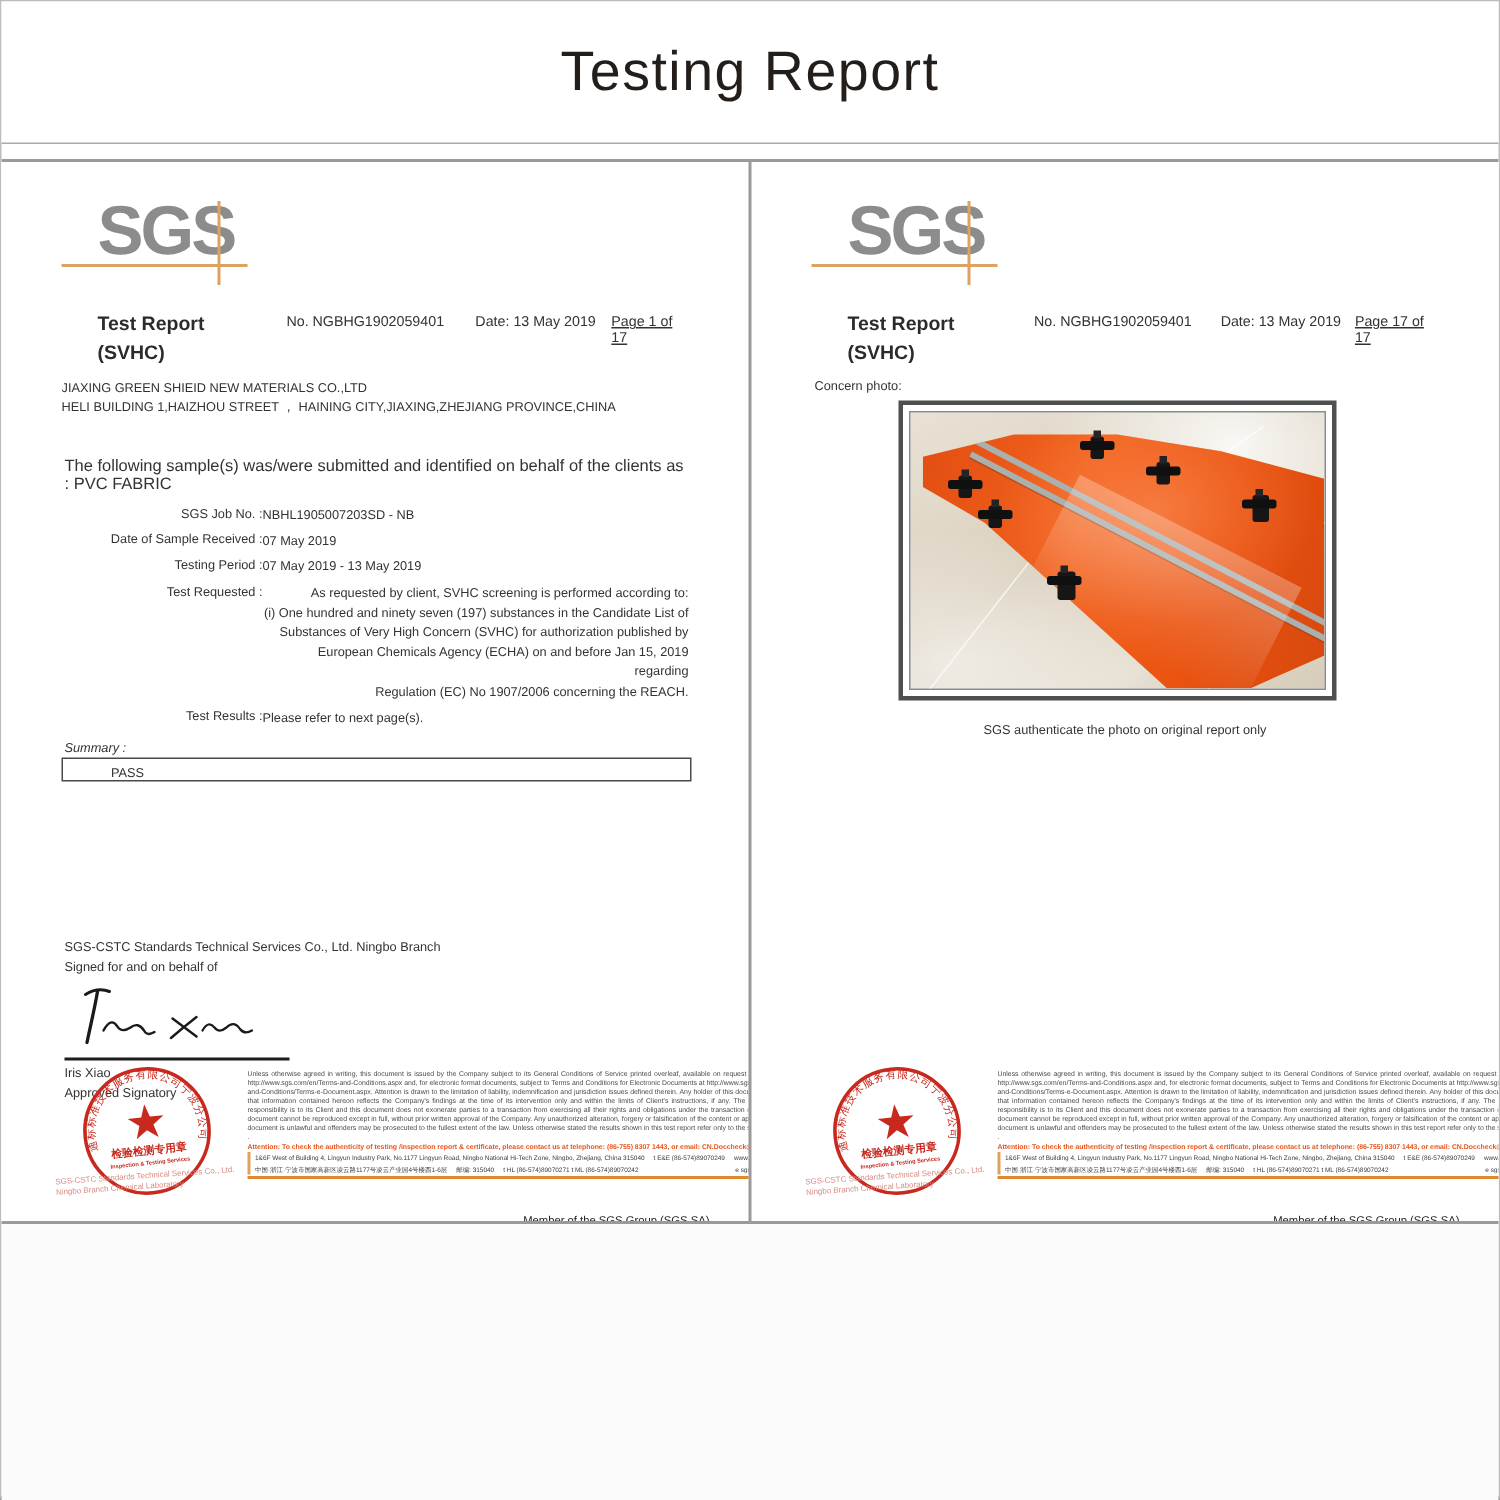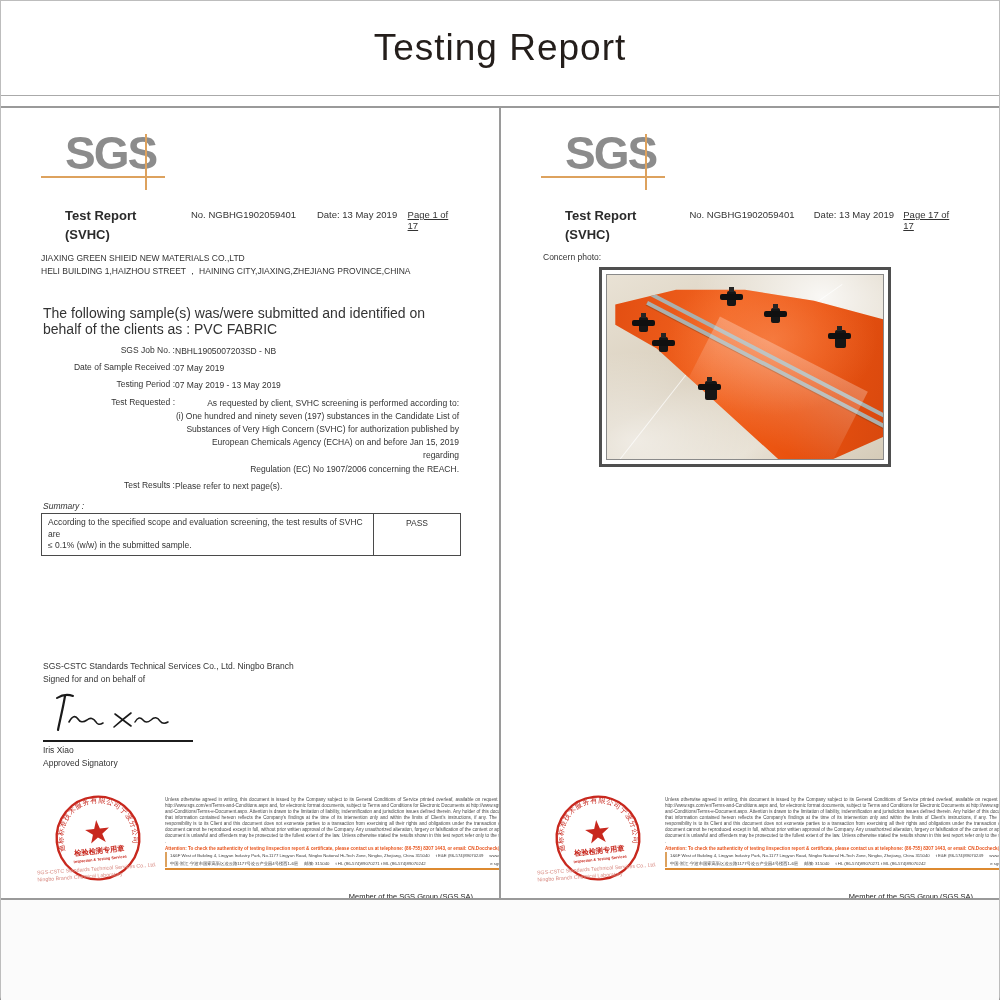--- a/index.html
+++ b/index.html
@@ -5,40 +5,40 @@
   * { margin:0; padding:0; box-sizing:border-box; }
   body { width:1000px; height:1000px; background:#e9e9e9; font-family:"Liberation Sans","DejaVu Sans",sans-serif; color:#333; }
   .canvas { width:1000px; height:1000px; background:#fff; border:1px solid #bdbdbd; border-bottom:3px solid #8f8f8f; position:relative; }
 
   
   .banner { height:95px; border-bottom:1px solid #aaa; display:flex; align-items:center; justify-content:center; background:#fff; }
   .banner h1 { font-size:37px; font-weight:500; color:#241e1b; letter-spacing:1px; }
 
   
   .pages { display:flex; margin-top:10px; border-top:2px solid #9a9a9a; border-bottom:2px solid #9a9a9a; background:#fff; }
-  .page { flex:1; height:790px; background:#fff; position:relative; overflow:hidden; }
+  .page { flex:1; height:706px; background:#fff; position:relative; overflow:hidden; }
   .page-left { border-right:1px solid #9a9a9a; }
   .page-right { border-left:1px solid #9a9a9a; }
 
   
   .sgs-logo { position:relative; margin:24px 0 0 52px; width:110px; height:60px; }
   .sgs-text { font-size:46px; font-weight:bold; color:#8c8c8c; letter-spacing:-2px; position:absolute; left:12px; top:-6px; }
   .sgs-hline { position:absolute; left:-12px; top:44px; width:124px; height:2px; background:#dda25e; }
   .sgs-vline { position:absolute; left:92px; top:2px; width:2px; height:56px; background:#dda25e; }
 
   
   .report-header { display:flex; align-items:flex-start; margin:14px 40px 0 64px; }
   .rh-title { width:132px; font-size:13px; font-weight:bold; color:#2b2b2b; line-height:19px; }
   .rh-no { width:132px; font-size:9.5px; padding-top:3px; }
   .rh-date { width:95px; font-size:9.5px; padding-top:3px; }
   .rh-page { font-size:9.5px; padding-top:3px;text-decoration:underline; }
 
   .small { font-size:8.5px; line-height:13px; }
   .company-block { margin:8px 40px 0 40px; }
-  .intro-line { margin:27px 40px 0 42px; font-size:14px; }
+  .intro-line { margin:27px 40px 0 42px; font-size:11px; }
 
   .fields { margin:8px 40px 0 42px;text-align:right; }
   .field-row { display:flex; margin-bottom:4px; }
   .f-label { width:132px; font-size:8.5px; flex:none; }
   .f-value { font-size:8.5px; line-height:13.2px; white-space:pre-line; }
 
   .summary-label { margin:8px 40px 2px 42px; font-size:8.5px;font-style:italic; }
   .summary-table { margin:2px 40px 0 40px; width:420px; border:1px solid #4a4a4a; display:flex; }
   .st-text { flex:1; padding:3px 6px; font-size:8.5px; line-height:11.5px; white-space:pre-line; border-right:1px solid #4a4a4a; }
   .st-verdict { width:86px; display:flex; align-items:flex-start; justify-content:center; padding-top:4px; font-size:8.5px; }
@@ -160,22 +160,20 @@
 Regulation (EC) No 1907/2006 concerning the REACH.</div>
         </div>
         <div class="field-row">
           <div class="f-label">Test Results :</div>
           <div class="f-value">Please refer to next page(s).</div>
         </div>
       </div>
 
       <div class="summary-label">Summary :</div>
       <div class="summary-table">
-        <div class="st-text">According to the specified scope and evaluation screening, the test results of SVHC are
-≤ 0.1% (w/w) in the submitted sample.</div>
         <div class="st-verdict">PASS</div>
       </div>
 
       <div class="sign-block">
         <div class="small">SGS-CSTC Standards Technical Services Co., Ltd. Ningbo Branch</div>
         <div class="small">Signed for and on behalf of</div>
         <div class="signature-area">
           <svg width="150" height="50" viewBox="0 0 150 50">
             <path d="M14,10 Q22,5 30,8" fill="none" stroke="#1a1a1a" stroke-width="2" stroke-linecap="round"></path>
             <path d="M22,8 C20,20 17,32 15,42" fill="none" stroke="#1a1a1a" stroke-width="2.2" stroke-linecap="round"></path>
@@ -257,20 +255,21 @@
           </div>
           <div class="valve v1"></div>
           <div class="valve v2"></div>
           <div class="valve v3"></div>
           <div class="valve v4"></div>
           <div class="valve v5"></div>
           <div class="valve v6"></div>
         </div>
       </div>
 
+      <div class="photo-note">SGS authenticate the photo on original report only</div>
 
       <div class="page-footer">
         <div class="footer-main">
           <div class="stamp-col">
             <svg class="stamp" viewBox="0 0 100 100">
               <circle cx="50" cy="50" r="46" fill="none" stroke="#c8281e" stroke-width="2.6"></circle>
               <path id="arcL2" d="M 13,62 A 39,39 0 1 1 87,62" fill="none"></path>
               <text class="arc"><textPath href="#arcL2" startOffset="50%" text-anchor="middle">通标标准技术服务有限公司宁波分公司</textPath></text>
               <polygon points="50,30 53.2,39.6 63.3,39.7 55.2,45.7 58.2,55.3 50,49.5 41.8,55.3 44.8,45.7 36.7,39.7 46.8,39.6" fill="#c8281e"></polygon>
               <text class="center" x="50" y="67" text-anchor="middle">检验检测专用章</text>

